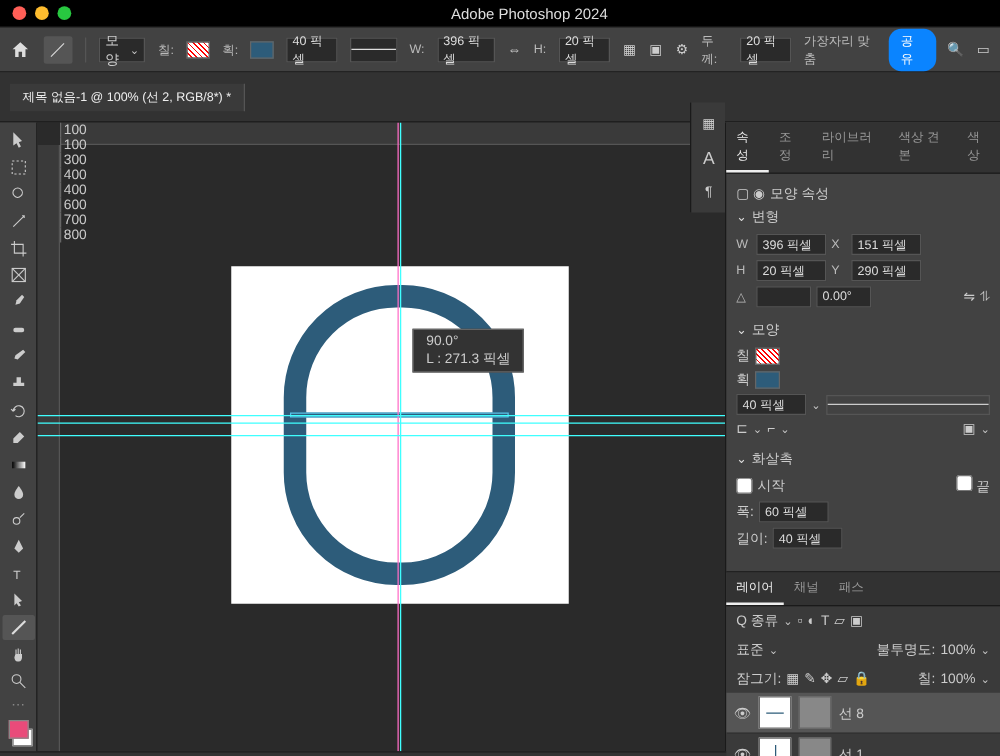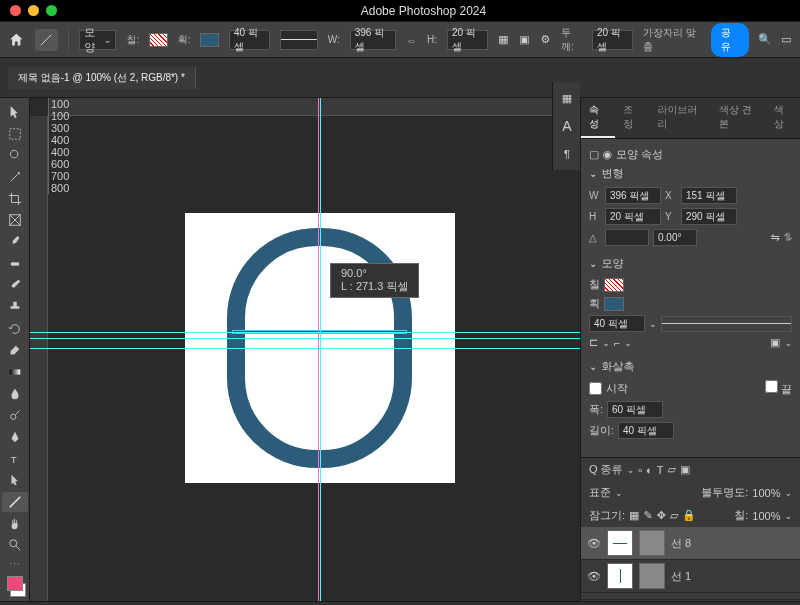--- a/index.html
+++ b/index.html
@@ -339,20 +339,25 @@
             <input class="pinput" value="60 픽셀" style="">
           </div>
         <div class="prow">
             <span>길이:</span> 
             <input class="pinput" value="40 픽셀" style="">
           </div>
       </div>
     </div>
 
     <div class="layers">
+      <div class="panel-tabs">
+        <div class="ptab active">레이어</div>
+        <div class="ptab">채널</div>
+        <div class="ptab">패스</div>
+      </div>
       <div class="layer-controls">
         <span>Q 종류</span>
           <span class="dd">⌄</span>
         <span>▫</span>
         <span>◐</span>
         <span>T</span>
         <span>▱</span>
         <span>▣</span>
       </div>
       <div class="layer-controls">

